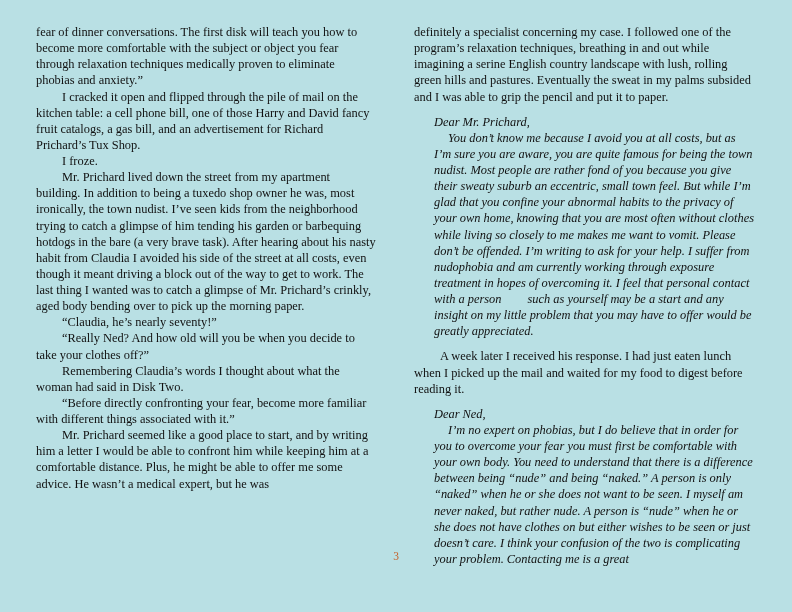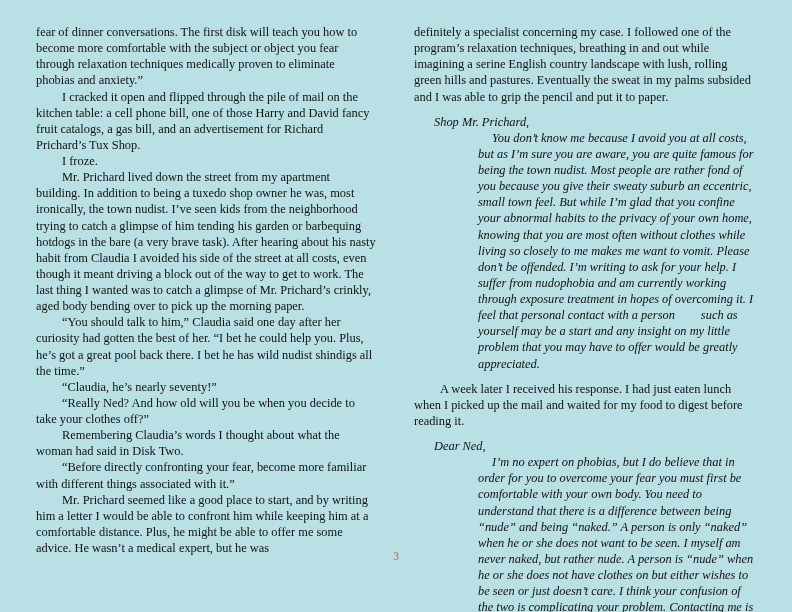--- a/index.html
+++ b/index.html
@@ -44,21 +44,20 @@
     margin: 9px 0 9px 0;
     font-style: italic;
     padding-left: 20px;
   }
   .letter p {
     margin: 0;
     text-indent: 0;
   }
   .letter p.body {
     text-indent: 14px;
-    margin-left: 44px;
   }
   .letter p.sign {
     text-indent: 48px;
   }
   .letter p.signname {
     text-indent: 48px;
   }
   .gap {
     display: inline-block;
     width: 26px;
@@ -78,33 +77,32 @@
 <body>
 
 <div class="page">
   <div class="columns">
 
     <div class="col">
       <p class="noindent">fear of dinner conversations. The first disk will teach you how to become more comfortable with the subject or object you fear through relaxation techniques medically proven to eliminate phobias and anxiety.”</p>
       <p>I cracked it open and flipped through the pile of mail on the kitchen table: a cell phone bill, one of those Harry and David fancy fruit catalogs, a gas bill, and an advertisement for Richard Prichard’s Tux Shop.</p>
       <p>I froze.</p>
       <p>Mr. Prichard lived down the street from my apartment building. In addition to being a tuxedo shop owner he was, most ironically, the town nudist. I’ve seen kids from the neighborhood trying to catch a glimpse of him tending his garden or barbequing hotdogs in the bare (a very brave task). After hearing about his nasty habit from Claudia I avoided his side of the street at all costs, even though it meant driving a block out of the way to get to work. The last thing I wanted was to catch a glimpse of Mr. Prichard’s crinkly, aged body bending over to pick up the morning paper.</p>
-      <p>“You should talk to him,” Claudia said one day after her curiosity had gotten the best of her. “I bet he could help you. Plus, he’s got a great pool back there. I bet he has wild nudist shindigs all the time.”</p>
       <p>“Claudia, he’s nearly seventy!”</p>
       <p>“Really Ned? And how old will you be when you decide to take your clothes off?”</p>
       <p>Remembering Claudia’s words I thought about what the woman had said in Disk Two.</p>
       <p>“Before directly confronting your fear, become more familiar with different things associated with it.”</p>
       <p>Mr. Prichard seemed like a good place to start, and by writing him a letter I would be able to confront him while keeping him at a comfortable distance. Plus, he might be able to offer me some advice. He wasn’t a medical expert, but he was</p>
     </div>
 
     <div class="col">
       <p class="noindent">definitely a specialist concerning my case. I followed one of the program’s relaxation techniques, breathing in and out while imagining a serine English country landscape with lush, rolling green hills and pastures. Eventually the sweat in my palms subsided and I was able to grip the pencil and put it to paper.</p>
 
       <div class="letter">
-        <p>Shop Mr. Prichard,</p>
+        <p>Dear Mr. Prichard,</p>
         <p class="body"><span>You don’t know me because I avoid you at all costs, but as I’m sure you are aware, you are quite famous for being the town nudist. Most people are rather fond of you because you give their sweaty suburb an eccentric, small town feel. But while I’m glad that you confine your abnormal habits to the privacy of your own home, knowing that you are most often without clothes while living so closely to me makes me want to vomit. Please don’t be offended. I’m writing to ask for your help. I suffer from nudophobia and am currently working through exposure treatment in hopes of overcoming it. I feel that personal contact with a person</span><span class="gap"></span><span>such as yourself may be a start and any insight on my little problem that you may have to offer would be greatly appreciated.</span></p>
       </div>
 
       <p>A week later I received his response. I had just eaten lunch when I picked up the mail and waited for my food to digest before reading it.</p>
 
       <div class="letter">
         <p>Dear Ned,</p>
         <p class="body">I’m no expert on phobias, but I do believe that in order for you to overcome your fear you must first be comfortable with your own body. You need to understand that there is a difference between being “nude” and being “naked.” A person is only “naked” when he or she does not want to be seen. I myself am never naked, but rather nude. A person is “nude” when he or she does not have clothes on but either wishes to be seen or just doesn’t care. I think your confusion of the two is complicating your problem. Contacting me is a great</p>
       </div>
     </div>

